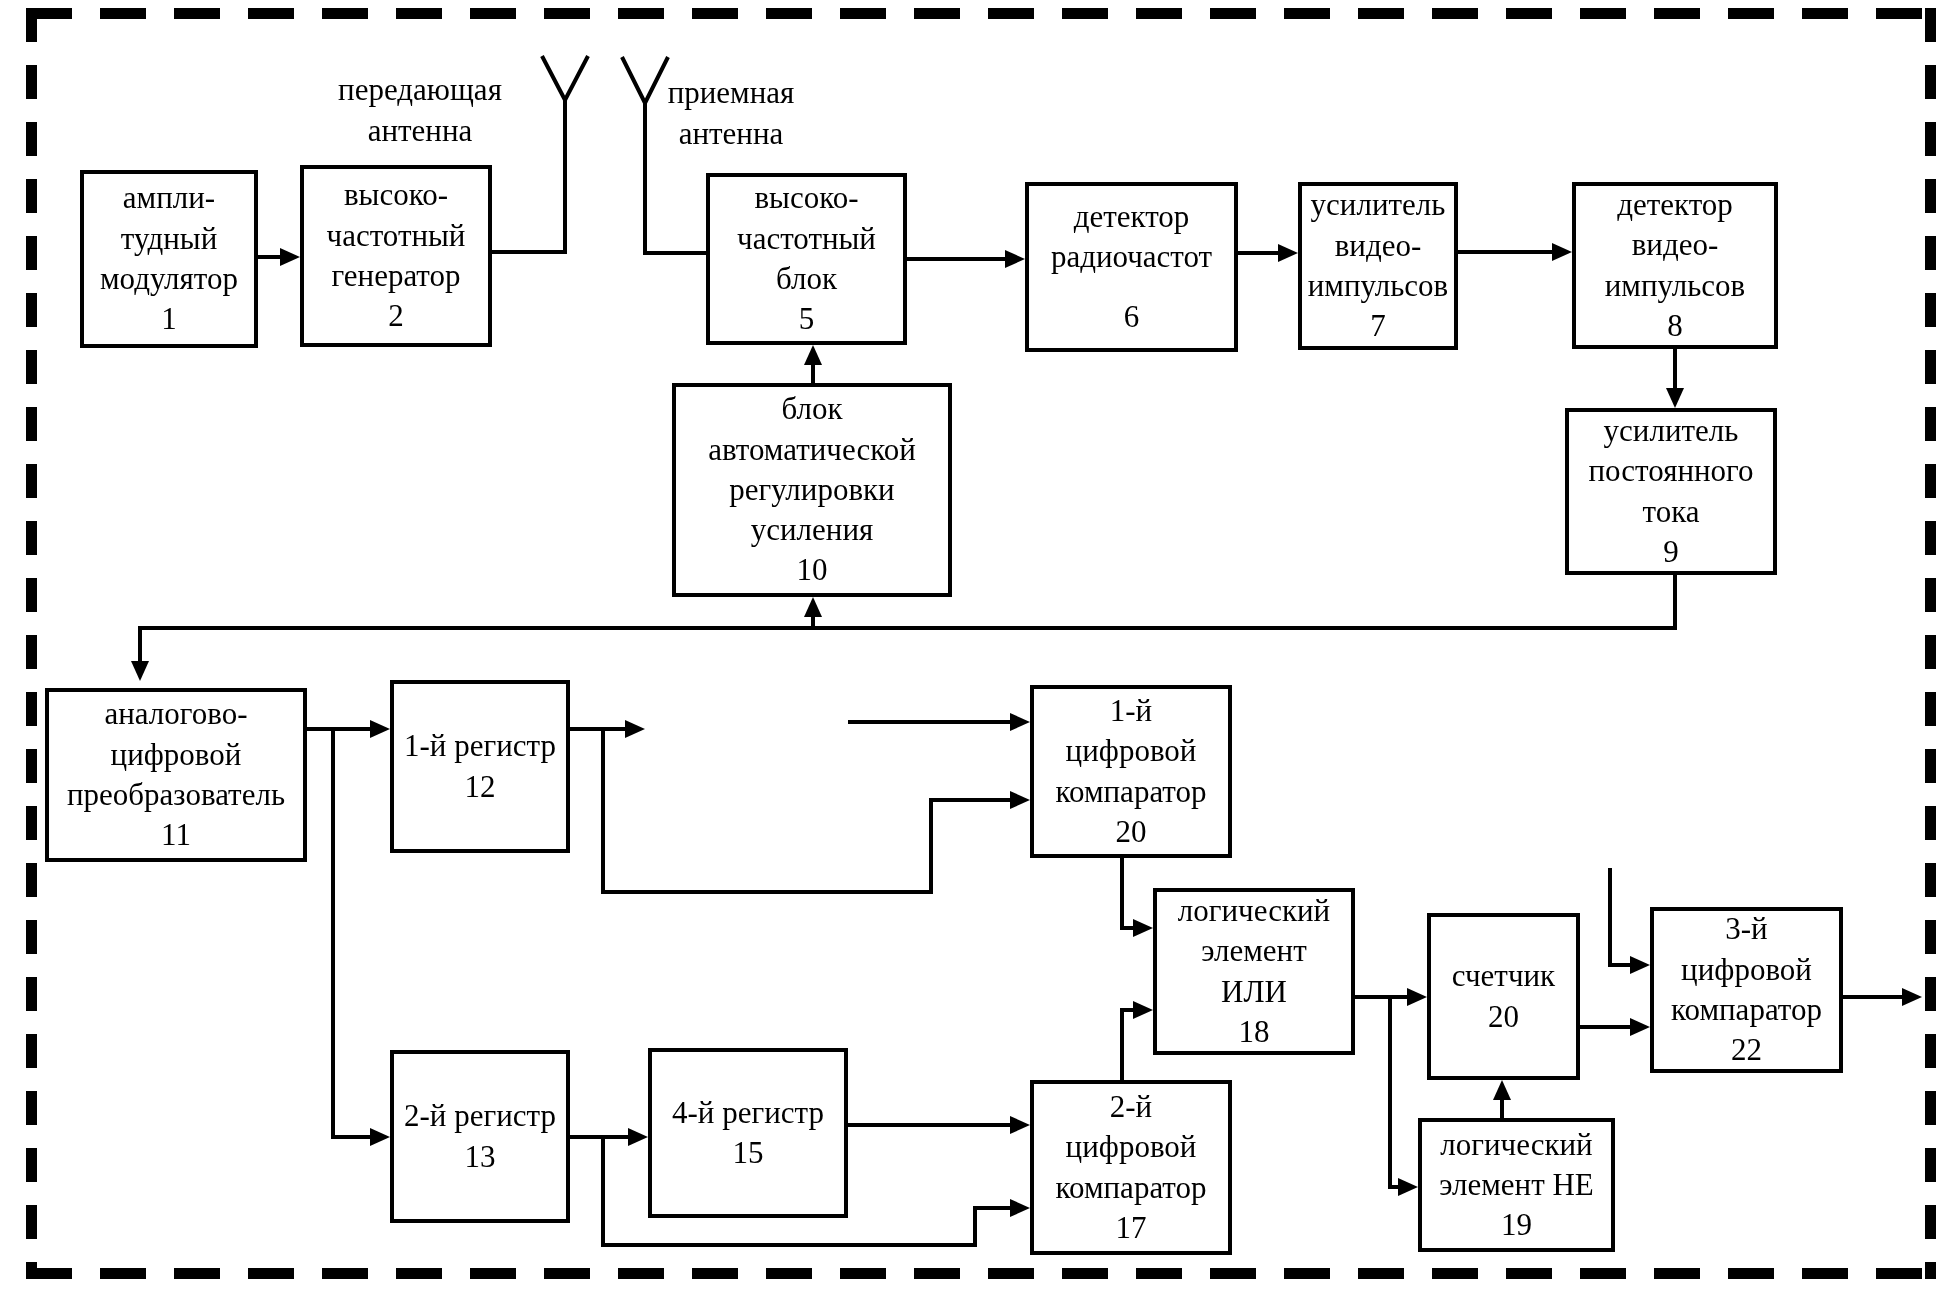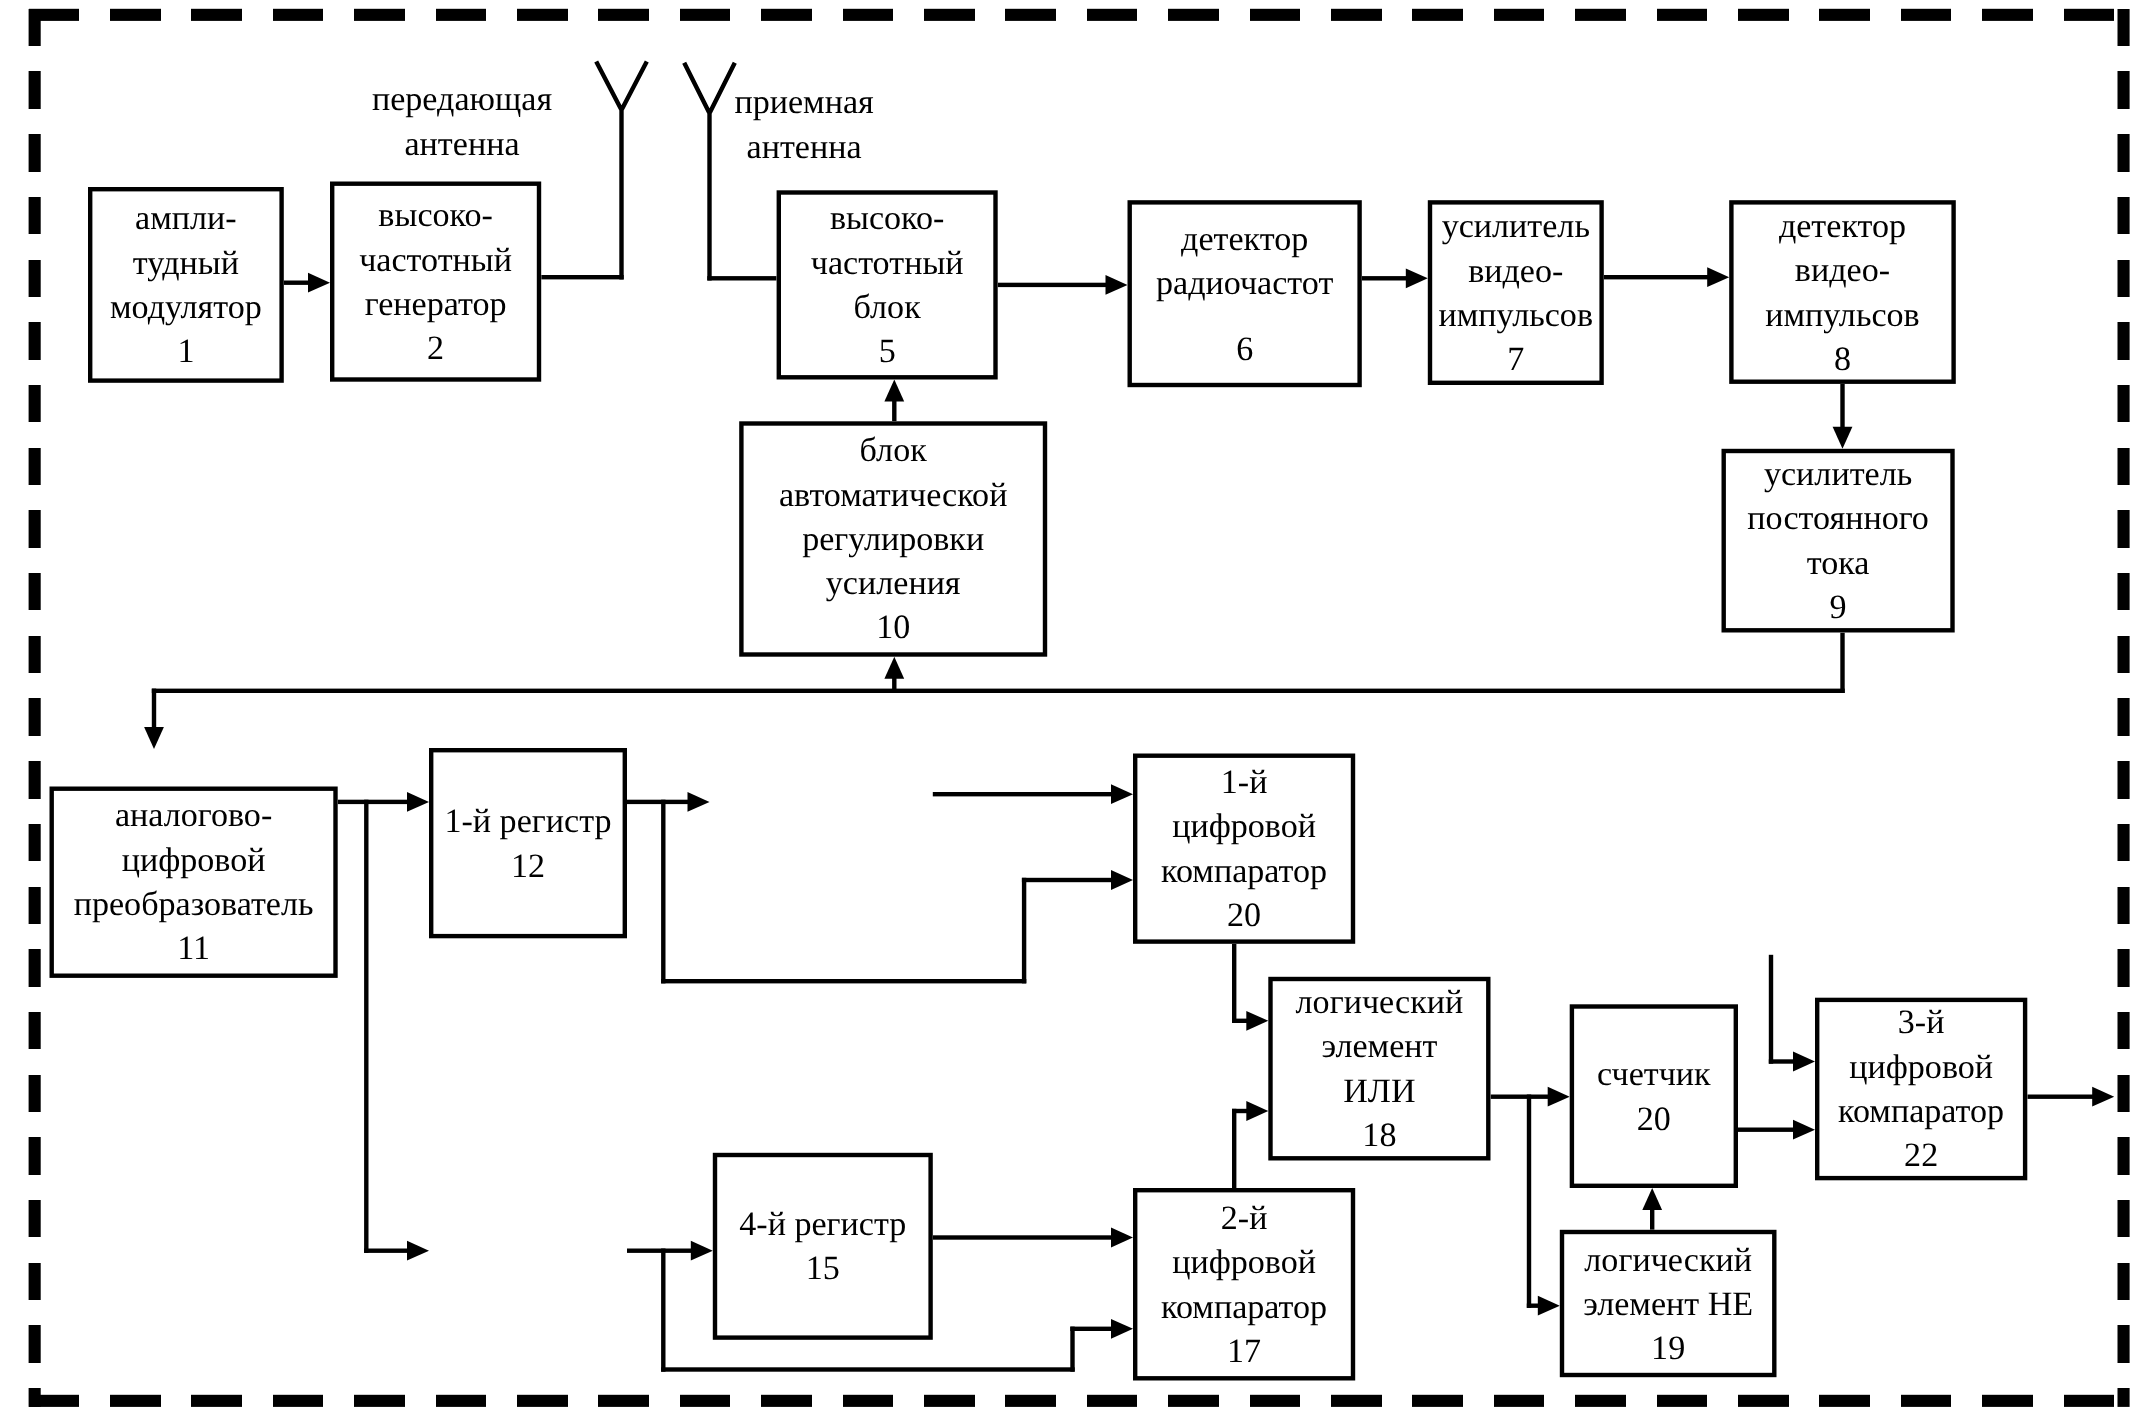--- a/index.html
+++ b/index.html
@@ -182,35 +182,39 @@
 тока</div>
     <div class="num">9</div>
   </div>
   <div class="blk" style="left:672px;top:383px;width:280px;height:214px">
     <div class="lbl">блок
 автоматической
 регулировки
 усиления</div>
     <div class="num">10</div>
   </div>
-  <div class="blk" style="left:45px;top:715px;width:262px;height:174px">
+  <div class="blk" style="left:45px;top:688px;width:262px;height:174px">
     <div class="lbl">аналогово-
 цифровой
 преобразователь</div>
     <div class="num">11</div>
   </div>
   <div class="blk" style="left:390px;top:680px;width:180px;height:173px">
     <div class="lbl">1-й регистр</div>
     <div class="num">12</div>
   </div>
   <div class="blk" style="left:1030px;top:685px;width:202px;height:173px">
     <div class="lbl">1-й
 цифровой
 компаратор</div>
     <div class="num">20</div>
+  </div>
+  <div class="blk" style="left:390px;top:1050px;width:180px;height:173px">
+    <div class="lbl">2-й регистр</div>
+    <div class="num">13</div>
   </div>
   <div class="blk" style="left:648px;top:1048px;width:200px;height:170px">
     <div class="lbl">4-й регистр</div>
     <div class="num">15</div>
   </div>
   <div class="blk" style="left:1030px;top:1080px;width:202px;height:175px">
     <div class="lbl">2-й
 цифровой
 компаратор</div>
     <div class="num">17</div>

